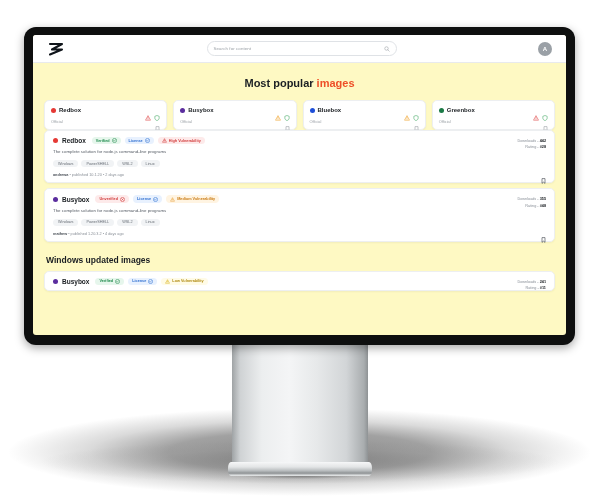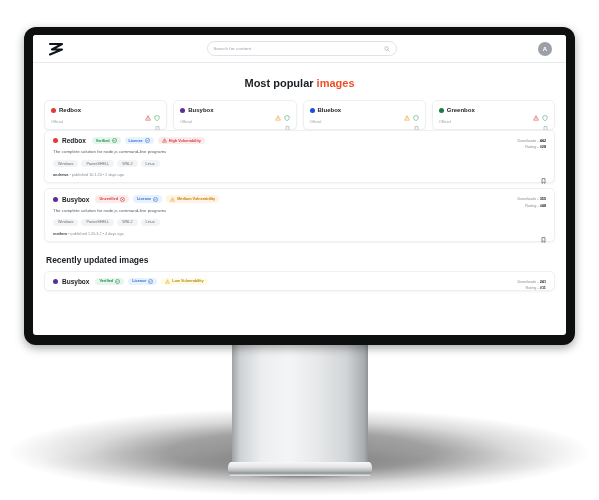--- a/index.html
+++ b/index.html
@@ -51,21 +51,21 @@
   .monitor{
     position:absolute;left:24px;top:27px;width:551px;height:318px;
     background:#0e0f0f;
     border-radius:12px;
     box-shadow:0 3px 10px rgba(0,0,0,.35);
     padding:8px 9px 10px 9px;
     box-sizing:border-box;
   }
   .screen{
     width:100%;height:100%;
-    background:#ffffff;
+    background:#fef9c3;
     border-radius:3px;
     overflow:hidden;
     position:relative;
   }
 
   
   .app-header{
     height:28px;background:#ffffff;border-bottom:1px solid #e8eaed;
     display:flex;align-items:center;padding:0 14px;box-sizing:border-box;
   }
@@ -371,21 +371,21 @@
             <span class="save-ico"><svg width="5" height="6" viewBox="0 0 10 12">
                 <path d="M2 1.2 H8 V10.8 L5 8.3 L2 10.8 Z" fill="none" stroke="#3a3f46" stroke-width="1.2" stroke-linejoin="round"></path>
               </svg></span>
             <div class="stats">
               <div class="stat"><span>Downloads -</span> <b>355</b></div>
               <div class="stat"><span>Rating -</span> <b>#48</b></div>
             </div>
           </div>
         </div>
 
-      <div class="section-title">Recently updated images</div>
+      <div class="section-title">Windows updated images</div>
       <div class="rows" id="recentRows">
           <div class="img-card">
             <div class="row-head">
               <span class="dot" style="background:#5b2d9e"></span>
               <span class="row-name">Busybox</span>
               <span class="badge b-verified">
                 <span>Verified</span>
                 <span>
                   <svg width="5" height="5" viewBox="0 0 12 12">
                     <circle cx="6" cy="6" r="5" fill="none" stroke="#1d8a4b" stroke-width="1.3"></circle>

